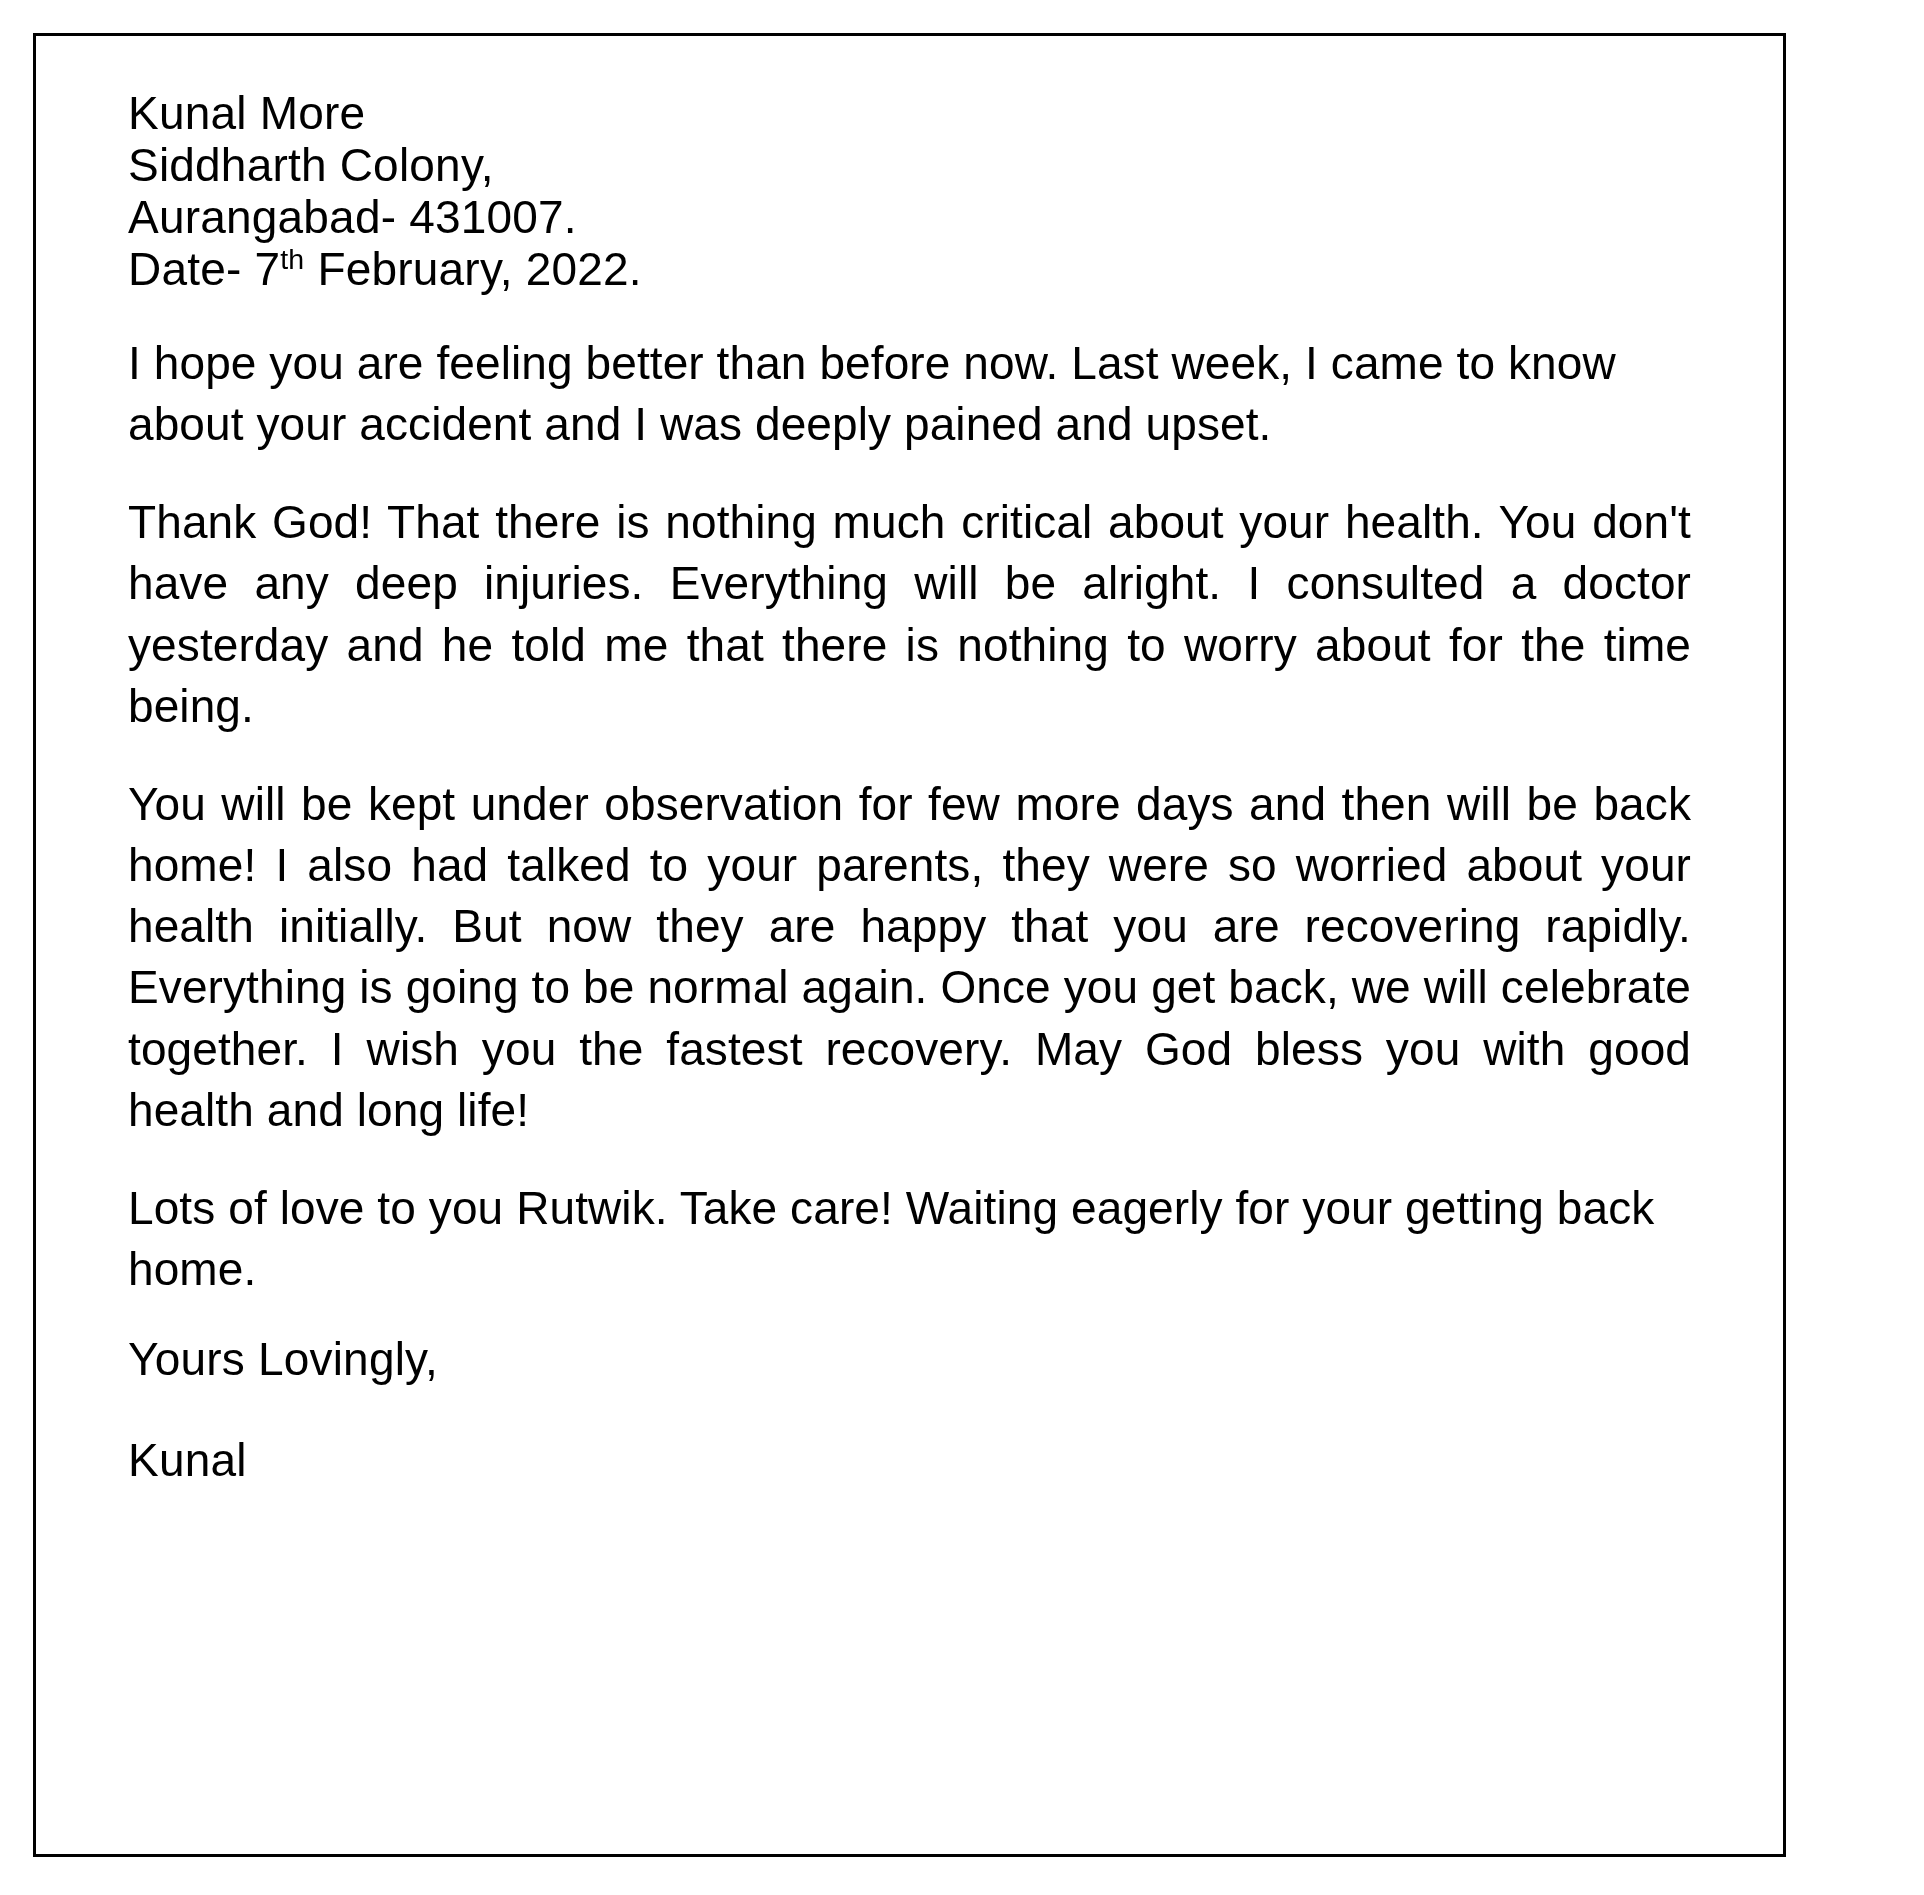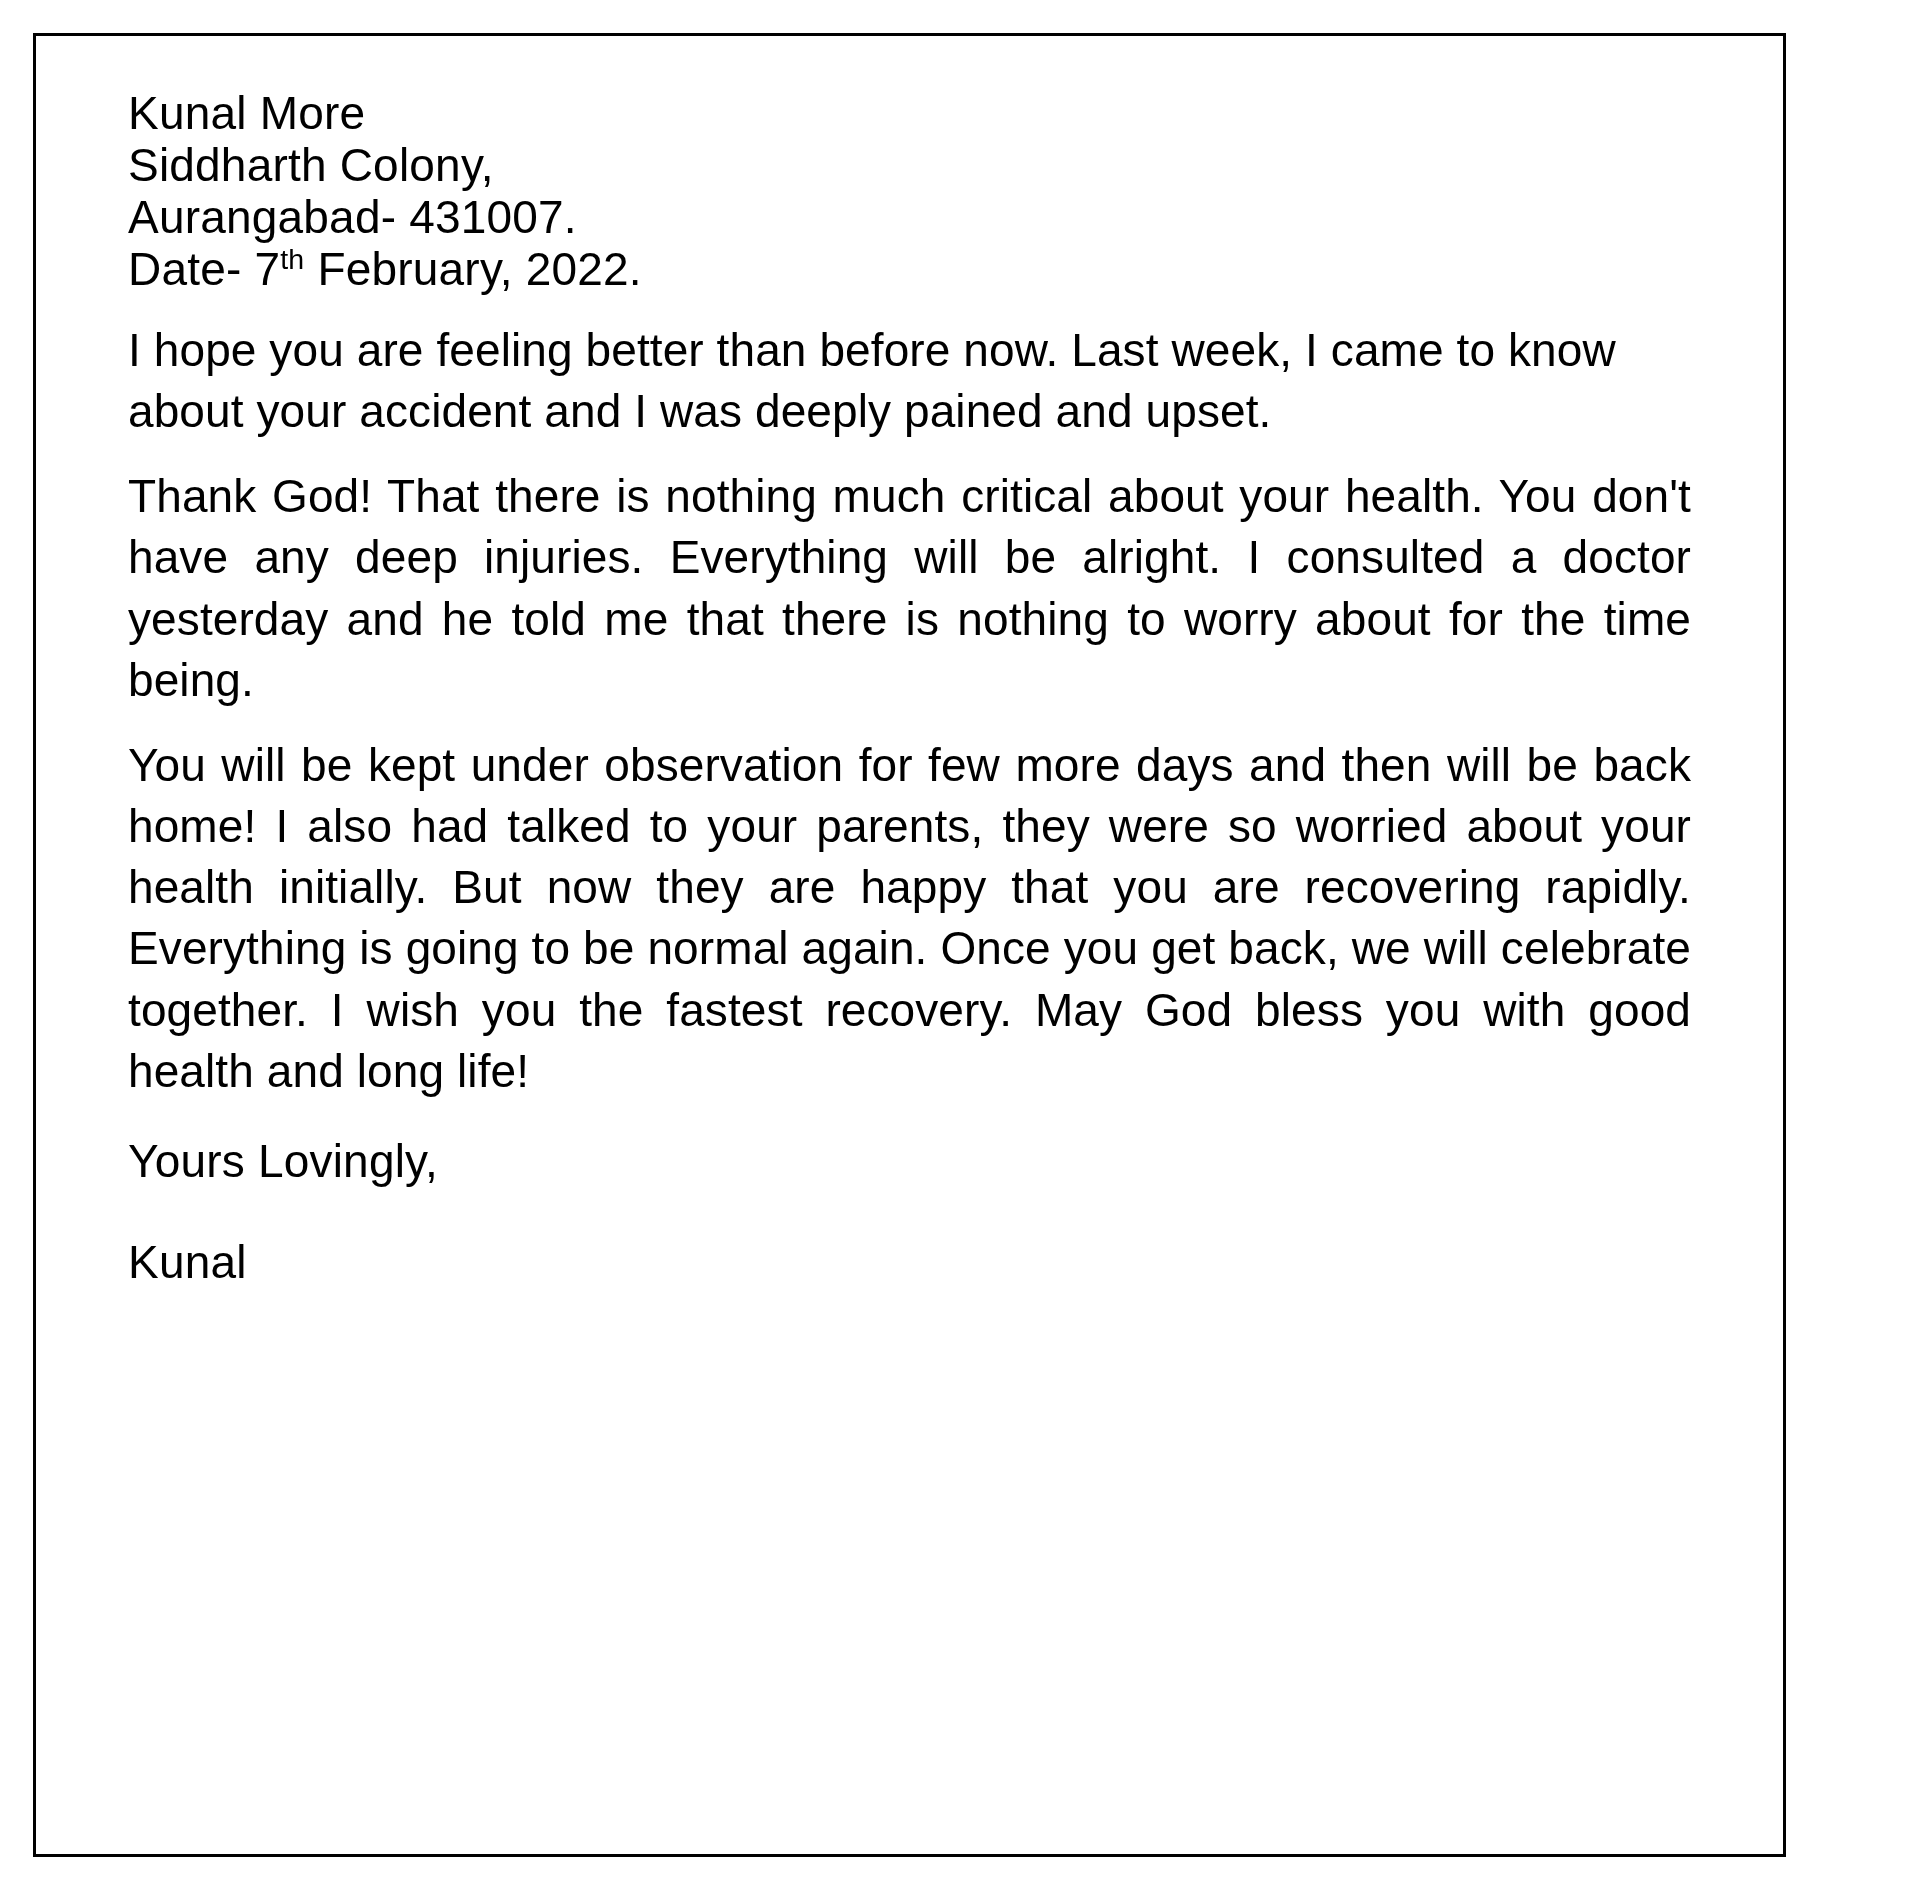--- a/index.html
+++ b/index.html
@@ -48,21 +48,21 @@
   }
   .salutation {
     font-size: 46px;
     margin-top: 107px;
     margin-bottom: 0;
     letter-spacing: 0.2px;
   }
   p.body-par {
     font-size: 46px;
     line-height: 1.33;
-    margin: 24px 0 0 0;
+    margin: 37px 0 0 0;
     text-align: justify;
     text-justify: inter-word;
     letter-spacing: 0.1px;
   }
   p.body-par.no-justify {
     text-align: left;
   }
   .closing {
     font-size: 46px;
     margin: 32px 0 0 0;
@@ -84,19 +84,20 @@
       <div class="address-line">Kunal More</div>
       <div class="address-line">Siddharth Colony,</div>
       <div class="address-line">Aurangabad- 431007.</div>
       <div class="date-line"><span>Date- 7</span><sup>th</sup><span> February, 2022.</span></div>
     </div>
 
 
     <p class="body-par no-justify">I hope you are feeling better than before now. Last week, I came to know about your accident and I was deeply pained and upset.</p>
     <p class="body-par">Thank God! That there is nothing much critical about your health. You don't have any deep injuries. Everything will be alright. I consulted a doctor yesterday and he told me that there is nothing to worry about for the time being.</p>
     <p class="body-par">You will be kept under observation for few more days and then will be back home! I also had talked to your parents, they were so worried about your health initially. But now they are happy that you are recovering rapidly. Everything is going to be normal again. Once you get back, we will celebrate together. I wish you the fastest recovery. May God bless you with good health and long life!</p>
+    <p class="body-par no-justify">Lots of love to you Rutwik. Take care! Waiting eagerly for your getting back home.</p>
 
     <div class="closing">Yours Lovingly,</div>
     <div class="signature">Kunal</div>
 
   </div>
 </div>
 
 
 </body></html>

